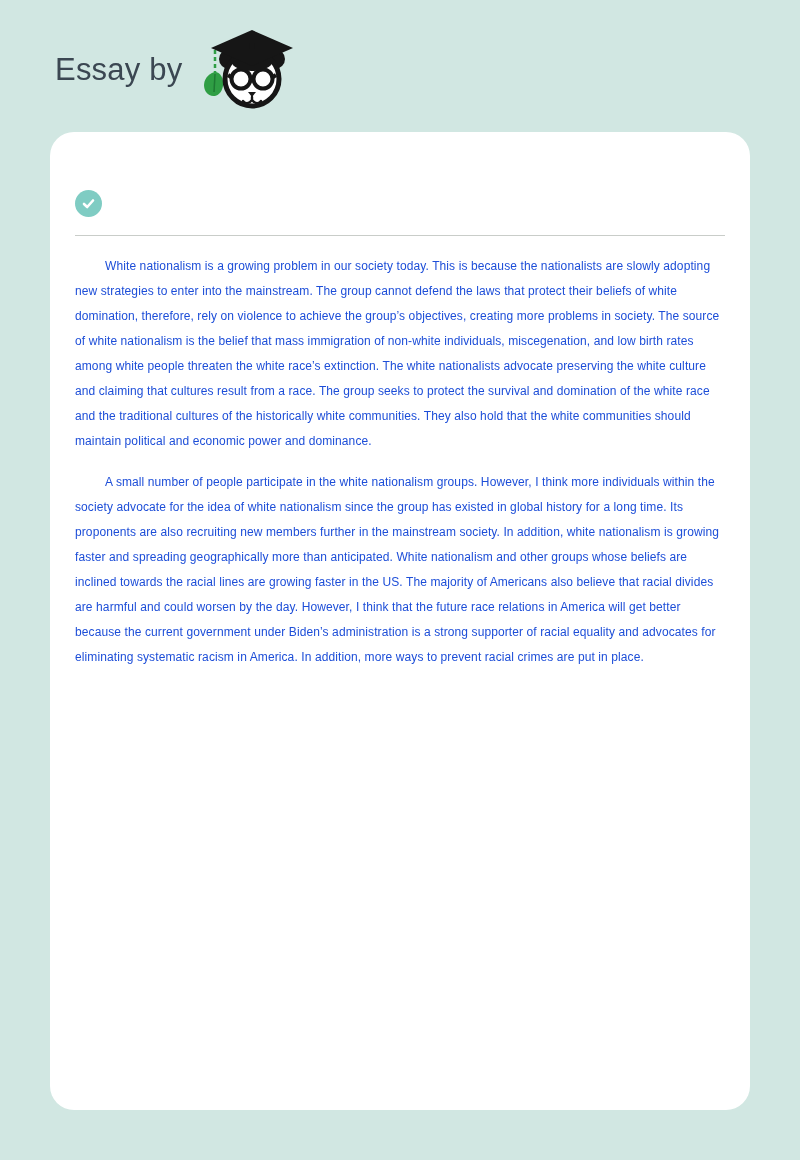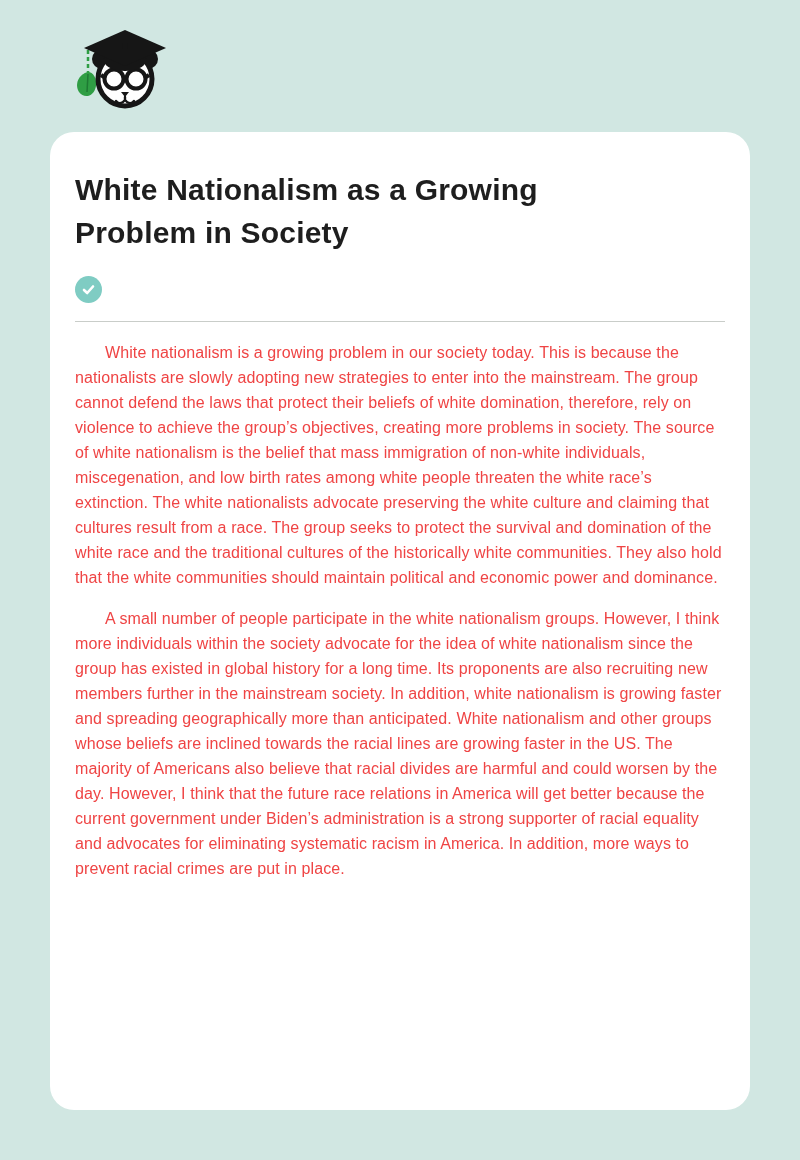--- a/index.html
+++ b/index.html
@@ -84,31 +84,32 @@
   }
   .divider {
     border: none;
     border-top: 1px solid #c9cdc9;
     margin: 18px 0 0 0;
   }
   .essay-body { margin-top: 18px; }
   .essay-body p {
     margin: 0 0 16px 0;
     max-width: 650px;
-    font-size: 16px;
+    font-size: 12px;
     line-height: 25px;
-    color: #ef4444;
+    color: #1d4ed8;
     text-indent: 30px;
     letter-spacing: 0.1px;
   }
 </style>
 </head>
 <body>
 
 <header class="site-header">
+  <span class="essay-by">Essay by</span>
 
   <span class="logo">
     <svg width="96" height="84" viewBox="0 0 96 84" aria-hidden="true">
 
       <line x1="17" y1="22" x2="17" y2="46" stroke="#2f9e44" stroke-width="2.5" stroke-dasharray="4,3"></line>
 
       <path d="M17 44 C8 46 3 56 8 64 C13 71 23 69 25 58 C26 50 22 44 17 44 Z" fill="#2f9e44"></path>
       <path d="M17 46 L16 64" stroke="#1e7a33" stroke-width="1.5"></path>
 
       <circle cx="31" cy="31" r="10" fill="#161616"></circle>
@@ -128,21 +129,20 @@
       <path d="M34 24 v10 a20 9 0 0 0 40 0 v-10 z" fill="#161616"></path>
 
       <polygon points="54,2 95,20 54,38 13,20" fill="#161616"></polygon>
       <circle cx="54" cy="18" r="3" fill="#161616"></circle>
     </svg>
   </span>
 
 </header>
 
 <main class="card">
-  <h1 class="essay-title">White Nationalism as a Growing Problem in Society</h1>
 
   <div class="badge-row">
     <span class="check-circle">
       <svg width="15" height="15" viewBox="0 0 15 15" aria-hidden="true">
         <polyline points="3,8 6.2,11 12,4.5" fill="none" stroke="#ffffff" stroke-width="2.6" stroke-linecap="round" stroke-linejoin="round"></polyline>
       </svg>
     </span>
   </div>
 
   <hr class="divider">

